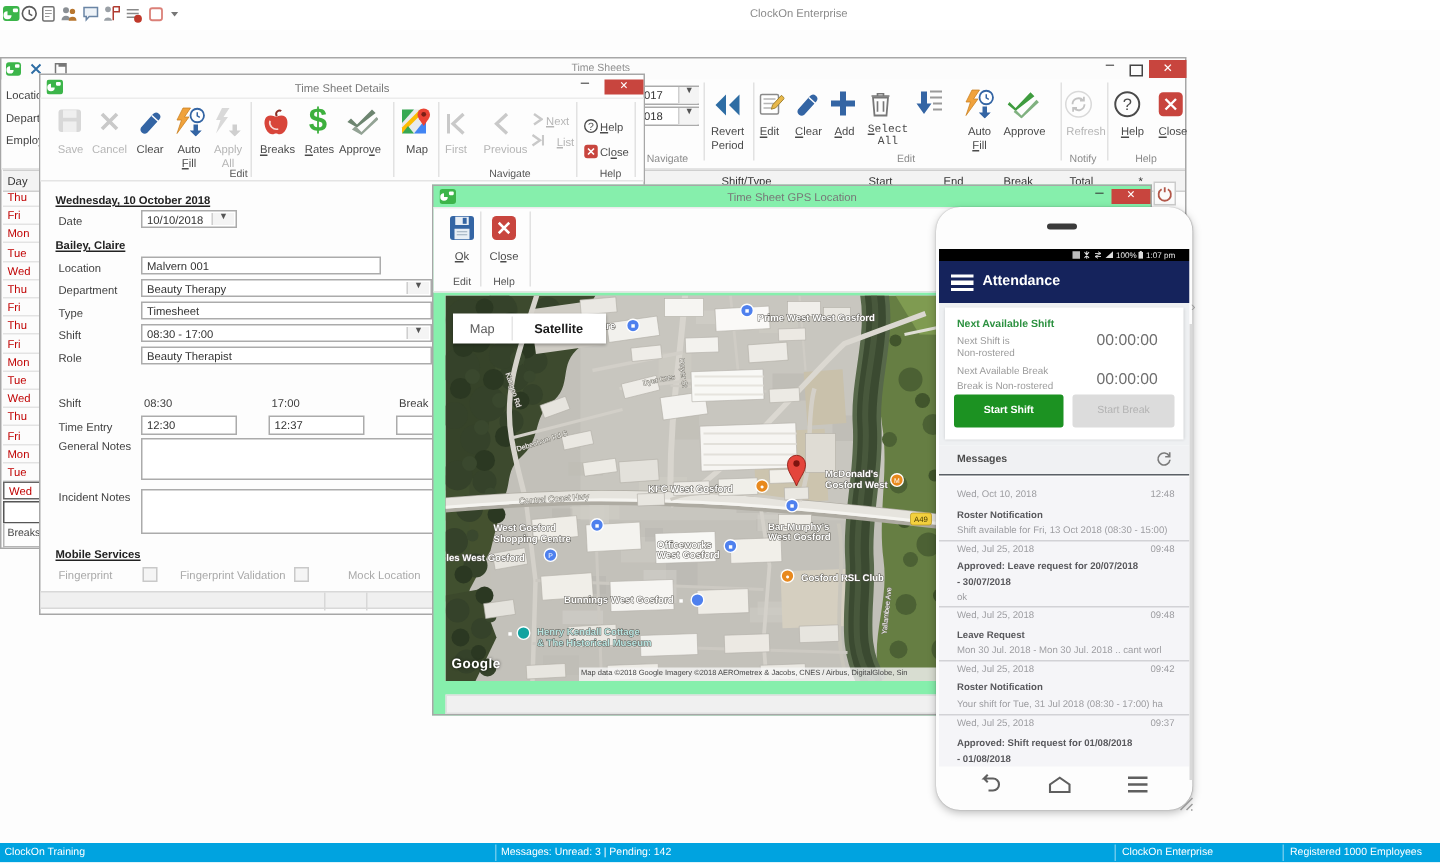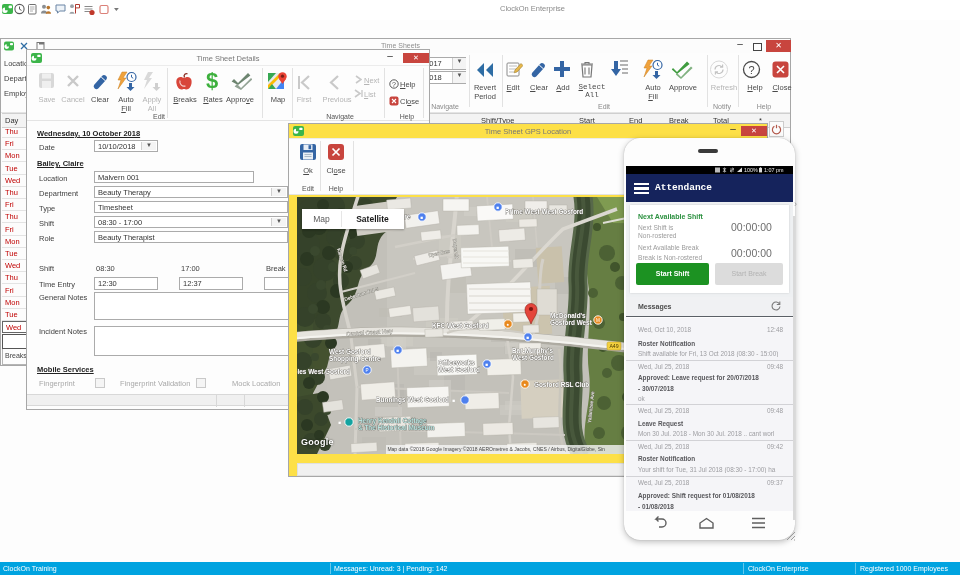--- a/index.html
+++ b/index.html
@@ -323,21 +323,21 @@
       </svg>
       <div class="rlabel dis" style="left:288px;top:29px;width:44px;">Previous</div>
       <svg class="abs" style="left:327px;top:9px;" width="8" height="9" viewBox="0 0 8 9">
         <path d="M2 1 L7 4.5 L2 8" stroke="#c9c9c9" stroke-width="1.6" fill="none"></path>
       </svg>
       <div class="rlabel dis" style="left:337px;top:10px;width:26px;text-align:left;"><span class="u">N</span>ext</div>
       <svg class="abs" style="left:327px;top:23px;" width="9" height="9" viewBox="0 0 9 9">
         <path d="M1 1 L6 4.5 L1 8" stroke="#c9c9c9" stroke-width="1.6" fill="none"></path>
         <path d="M8 1 v7" stroke="#c9c9c9" stroke-width="1.4"></path>
       </svg>
-      <div class="rlabel dis" style="left:337px;top:24px;width:26px;text-align:left;"><span class="u">L</span>ist</div>
+      <div class="rlabel dis" style="left:337px;top:24px;width:26px;text-align:center;"><span class="u">L</span>ist</div>
       <div class="rsep" style="left:357px;top:2px;height:50px;"></div>
 
       <svg class="abs" style="left:362px;top:13px;" width="10" height="10" viewBox="0 0 10 10">
         <circle cx="5" cy="5" r="4.2" fill="none" stroke="#4a4a4a" stroke-width="0.9"></circle>
         <text x="5" y="7.6" font-size="7" text-anchor="middle" fill="#4a4a4a" font-family="Liberation Sans">?</text>
       </svg>
       <div class="rlabel" style="left:373px;top:14px;width:26px;text-align:left;"><span class="u">H</span>elp</div>
       <svg class="abs" style="left:362px;top:30px;" width="10" height="10" viewBox="0 0 10 10">
         <rect x="0.5" y="0.5" width="9" height="9" rx="2" fill="#c8453e"></rect>
         <path d="M3 3 l4 4 M7 3 l-4 4" stroke="#fff" stroke-width="1.1"></path>
@@ -384,21 +384,21 @@
     <div class="abs" style="left:169px;top:328px;width:8px;height:8px;border:1px solid #c9c9c9;background:#f5f5f5;"></div>
     <div class="fl" style="left:205px;top:329px;color:#a9a9a9;">Mock Location</div>
     <div class="abs" style="left:262px;top:328px;width:8px;height:8px;border:1px solid #c9c9c9;background:#f5f5f5;"></div>
 
     <div class="abs" style="left:0;top:344px;width:402px;height:12px;background:#f0f0f0;border-top:1px solid #d8d8d8;border-bottom:1px solid #d8d8d8;box-sizing:border-box;">
       <div class="abs" style="left:189px;top:0;width:1px;height:12px;background:#d8d8d8;"></div>
       <div class="abs" style="left:217px;top:0;width:1px;height:12px;background:#d8d8d8;"></div>
     </div>
   </div>
 
-  <div class="win" id="gps" style="left:288px;top:123px;width:480px;height:354px;background:#fde047;">
+  <div class="win" id="gps" style="left:288px;top:123px;width:480px;height:354px;background:#86efac;">
 
     <svg class="abs" style="left:4px;top:2px;" width="11" height="10" viewBox="0 0 11 10">
       <rect x="0" y="0" width="11" height="10" rx="2" fill="#3cb54a"></rect>
       <path d="M3 2.8 a2.5 2.5 0 1 0 2.5 2.5 l-2.5 0 z" fill="#fff"></path>
       <rect x="6.3" y="1.7" width="3.2" height="2.4" rx="0.7" fill="#fff"></rect>
     </svg>
     <div class="abs" style="left:0;right:0;top:3px;text-align:center;color:#777;">Time Sheet GPS Location</div>
     <div class="minbtn" style="left:436px;top:-1px;width:16px;height:12px;text-align:center;font-size:10px;">–</div>
     <div class="closebtn" style="left:452px;top:2px;width:26px;height:10px;font-size:7px;line-height:10px;">✕</div>
 
@@ -696,21 +696,21 @@
           <rect x="74" y="1" width="3" height="4.4" fill="#ddd"></rect>
             <rect x="74.8" y="0.3" width="1.4" height="0.8" fill="#ddd"></rect>
           <text x="79" y="5" font-size="5.4" fill="#eee" font-family="Liberation Sans">1:07 pm</text>
         </svg>
       </div>
 
       <div class="abs" style="left:0;top:8px;width:167px;height:28px;background:#15235c;">
         <div class="abs" style="left:8px;top:9px;width:15px;height:2.2px;background:#fff;"></div>
         <div class="abs" style="left:8px;top:13.4px;width:15px;height:2.2px;background:#fff;"></div>
         <div class="abs" style="left:8px;top:17.8px;width:15px;height:2.2px;background:#fff;"></div>
-        <div class="abs" style="left:29px;top:8px;color:#fff;font-size:9.5px;font-weight:bold;font-family:Liberation Mono, monospace;">Attendance</div>
+        <div class="abs" style="left:29px;top:8px;color:#fff;font-size:9.5px;font-weight:bold;">Attendance</div>
       </div>
 
       <div class="abs" style="left:0;top:36px;width:167px;height:95px;background:#eef0f2;">
         <div class="abs" style="left:4px;top:3px;width:159px;height:88px;background:#fff;box-shadow:0 0 2px rgba(0,0,0,0.15);"></div>
         <div class="abs" style="left:12px;top:11px;color:#2c9140;font-weight:bold;font-size:7px;">Next Available Shift</div>
         <div class="abs" style="left:12px;top:22px;color:#9b9b9b;font-size:6.6px;">Next Shift is</div>
         <div class="abs" style="left:12px;top:30px;color:#9b9b9b;font-size:6.6px;">Non-rostered</div>
         <div class="abs" style="left:105px;top:19px;color:#6e6e6e;font-size:10.5px;">00:00:00</div>
         <div class="abs" style="left:12px;top:42px;color:#9b9b9b;font-size:6.6px;">Next Available Break</div>
         <div class="abs" style="left:105px;top:45px;color:#6e6e6e;font-size:10.5px;">00:00:00</div>

